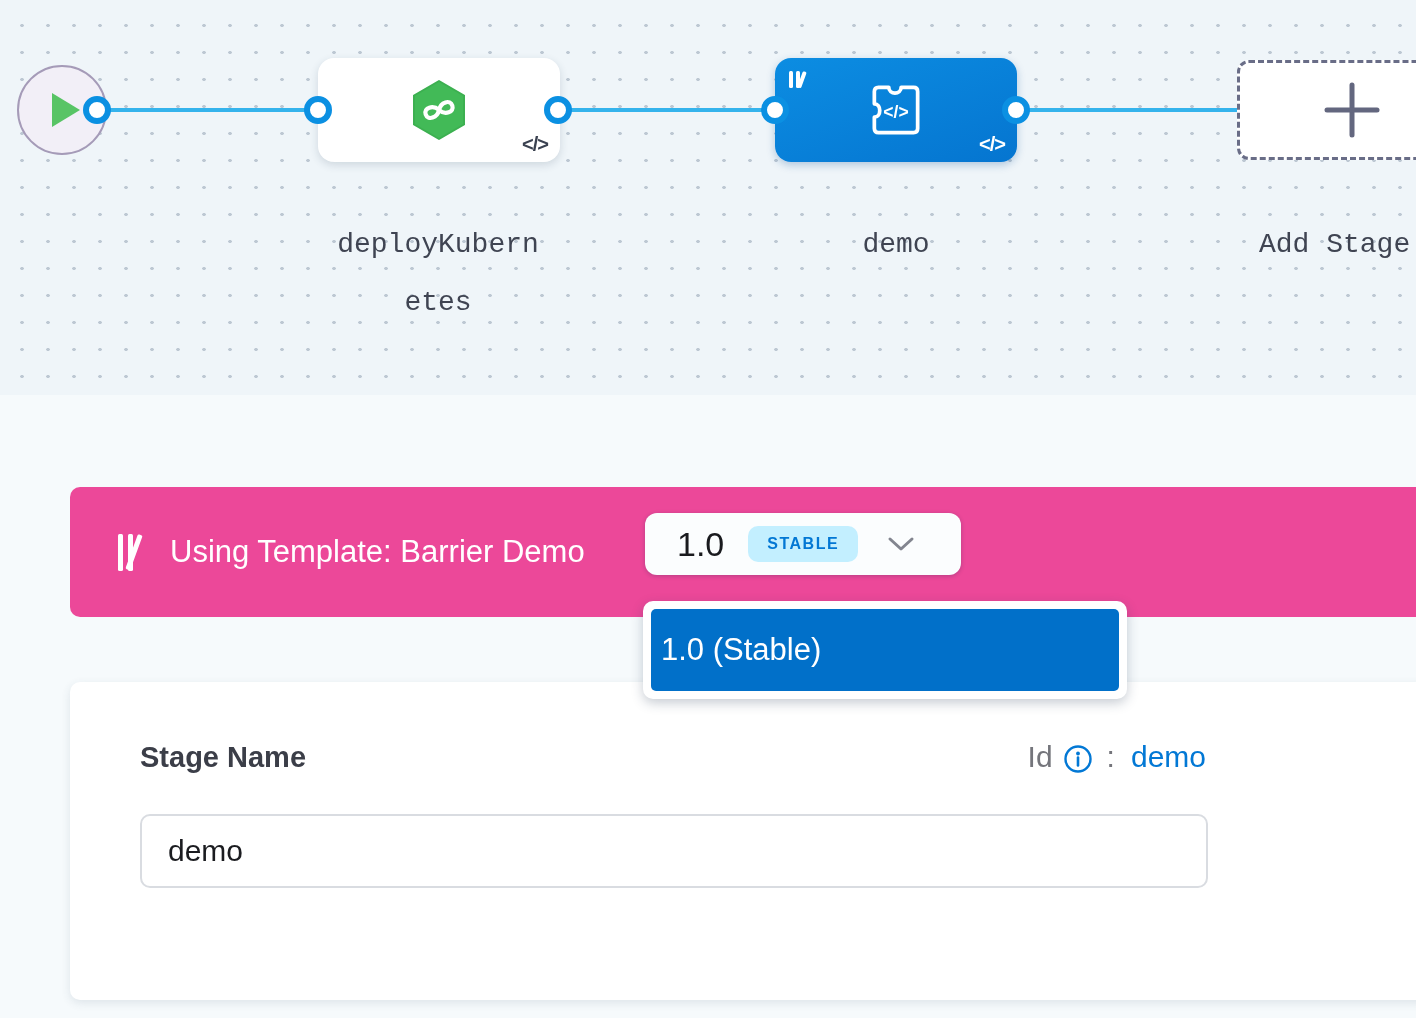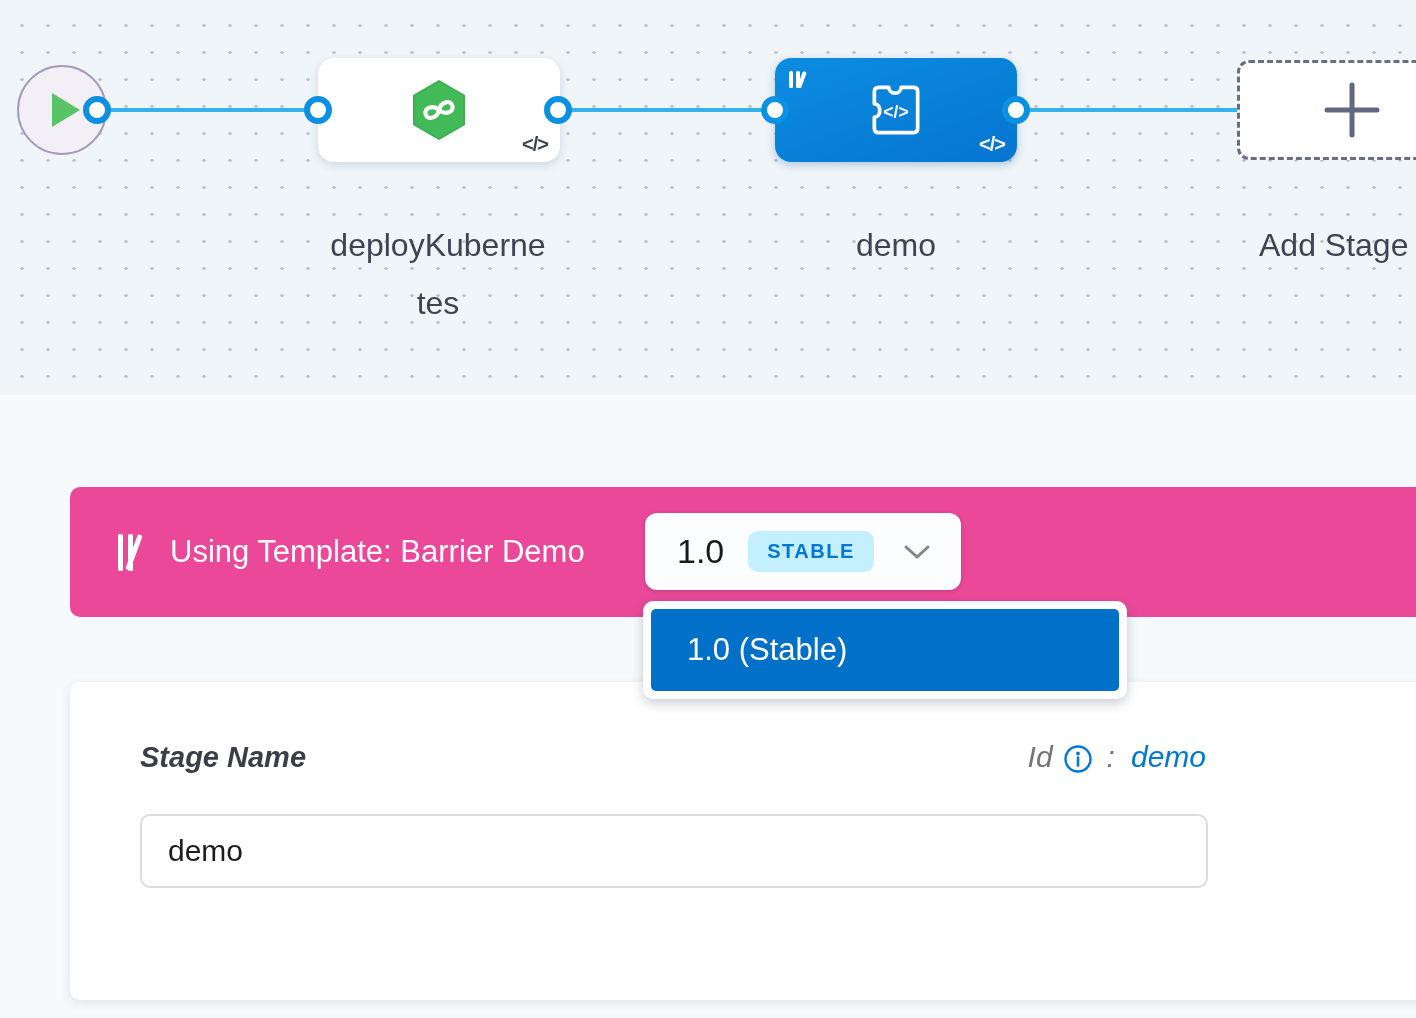--- a/index.html
+++ b/index.html
@@ -34,54 +34,54 @@
   .tpl-icon { display:inline-flex; align-items:flex-start; }
   .tpl-icon i { display:inline-block; background:#fff; border-radius:1.5px; }
   .tpl-sm { position:absolute; left:14px; top:13px; }
   .tpl-sm i { width:3.5px; height:17px; margin-right:3.5px; }
   .tpl-sm i.sl { transform:rotate(20deg); transform-origin:top left; }
   .tpl-lg i { width:5px; height:37px; margin-right:5px; }
   .tpl-lg i.sl { transform:rotate(20deg); transform-origin:top left; }
   .add-stage { position:absolute; left:1237px; top:60px; width:230px; height:100px;
           background:#ffffff; border:3px dashed #696d87; border-radius:12px; z-index:2;
           display:flex; align-items:center; justify-content:center; }
-  .node-label { position:absolute; color:#3f4452; font-size:32px; line-height:58px;
-          text-align:center; z-index:2; }
+  .node-label { position:absolute; color:#3f4452; font-size:28px; line-height:58px;
+          text-align:center; z-index:2;font-family:Liberation Mono, monospace; }
   .lbl-deploy { left:329px; top:216px; width:218px; overflow-wrap:anywhere; }
   .lbl-demo   { left:775px; top:216px; width:242px; }
   .lbl-add    { left:1259px; top:216px; width:300px; text-align:left; }
 
   
   .banner { position:absolute; left:70px; top:487px; width:1346px; height:130px;
           background:#ec4899; border-radius:10px 0 0 10px; z-index:4;
           display:flex; align-items:center; }
   .banner-text { color:#ffffff; font-size:31px; margin-left:22px; }
   .banner .tpl-icon { margin-left:48px; }
-  .version-select { position:absolute; left:575px; top:26px; width:316px; height:77px;
+  .version-select { position:absolute; left:575px; top:26px; width:316px; height:62px;
           background:#fbfdfe; border-radius:12px; box-shadow:0 1px 4px rgba(20,40,70,.25);
           display:flex; align-items:center; z-index:5; }
   .version-num { color:#191a1e; font-size:34px; margin-left:32px; }
-  .version-badge { background:#c3efff; color:#0277d4; font-size:20px; font-weight:700;
+  .version-badge { background:#c3efff; color:#0277d4; font-size:16px; font-weight:700;
           letter-spacing:1.5px; padding:9px 19px; border-radius:10px; margin-left:24px; }
   .chev { margin-left:28px; display:flex; }
 
   
   .dropdown { position:absolute; left:643px; top:601px; width:484px; height:98px;
           background:#ffffff; border-radius:10px; z-index:6;
           box-shadow:0 4px 12px rgba(30,50,80,.25); padding:8px; }
   .dropdown-item { width:100%; height:82px; background:#0170c9; border-radius:5px;
           display:flex; align-items:center; }
-  .dropdown-item span { color:#ffffff; font-size:31px; margin-left:36px; }
+  .dropdown-item span { color:#ffffff; font-size:31px; margin-left:10px; }
 
   
   .card { position:absolute; left:70px; top:682px; width:1360px; height:318px;
           background:#ffffff; border-radius:10px; z-index:2;
           box-shadow:0 3px 10px rgba(50,70,100,.12); }
   .card-head { position:absolute; left:70px; top:52px; width:1066px; height:46px;
-          display:flex; align-items:center; justify-content:space-between;font-style:italic; }
+          display:flex; align-items:center; justify-content:space-between; }
   .stage-name-label { color:#3b3e48; font-size:29px; font-weight:700; }
   .id-group { display:flex; align-items:flex-end; }
   .id-label { color:#74757b; font-size:30px; }
   .id-info { margin:0 14px 0 10px; display:flex; }
   .id-colon { color:#74757b; font-size:30px; margin-right:16px; }
   .id-value { color:#0278d5; font-size:30px; font-weight:500; }
   .name-input { position:absolute; left:70px; top:132px; width:1068px; height:74px;
           border:2px solid #d9dce1; border-radius:10px; background:#fff;
           font-size:30px; color:#1b1c20; padding:0 0 0 26px; outline:none;
           font-family:"Liberation Sans",sans-serif; }

